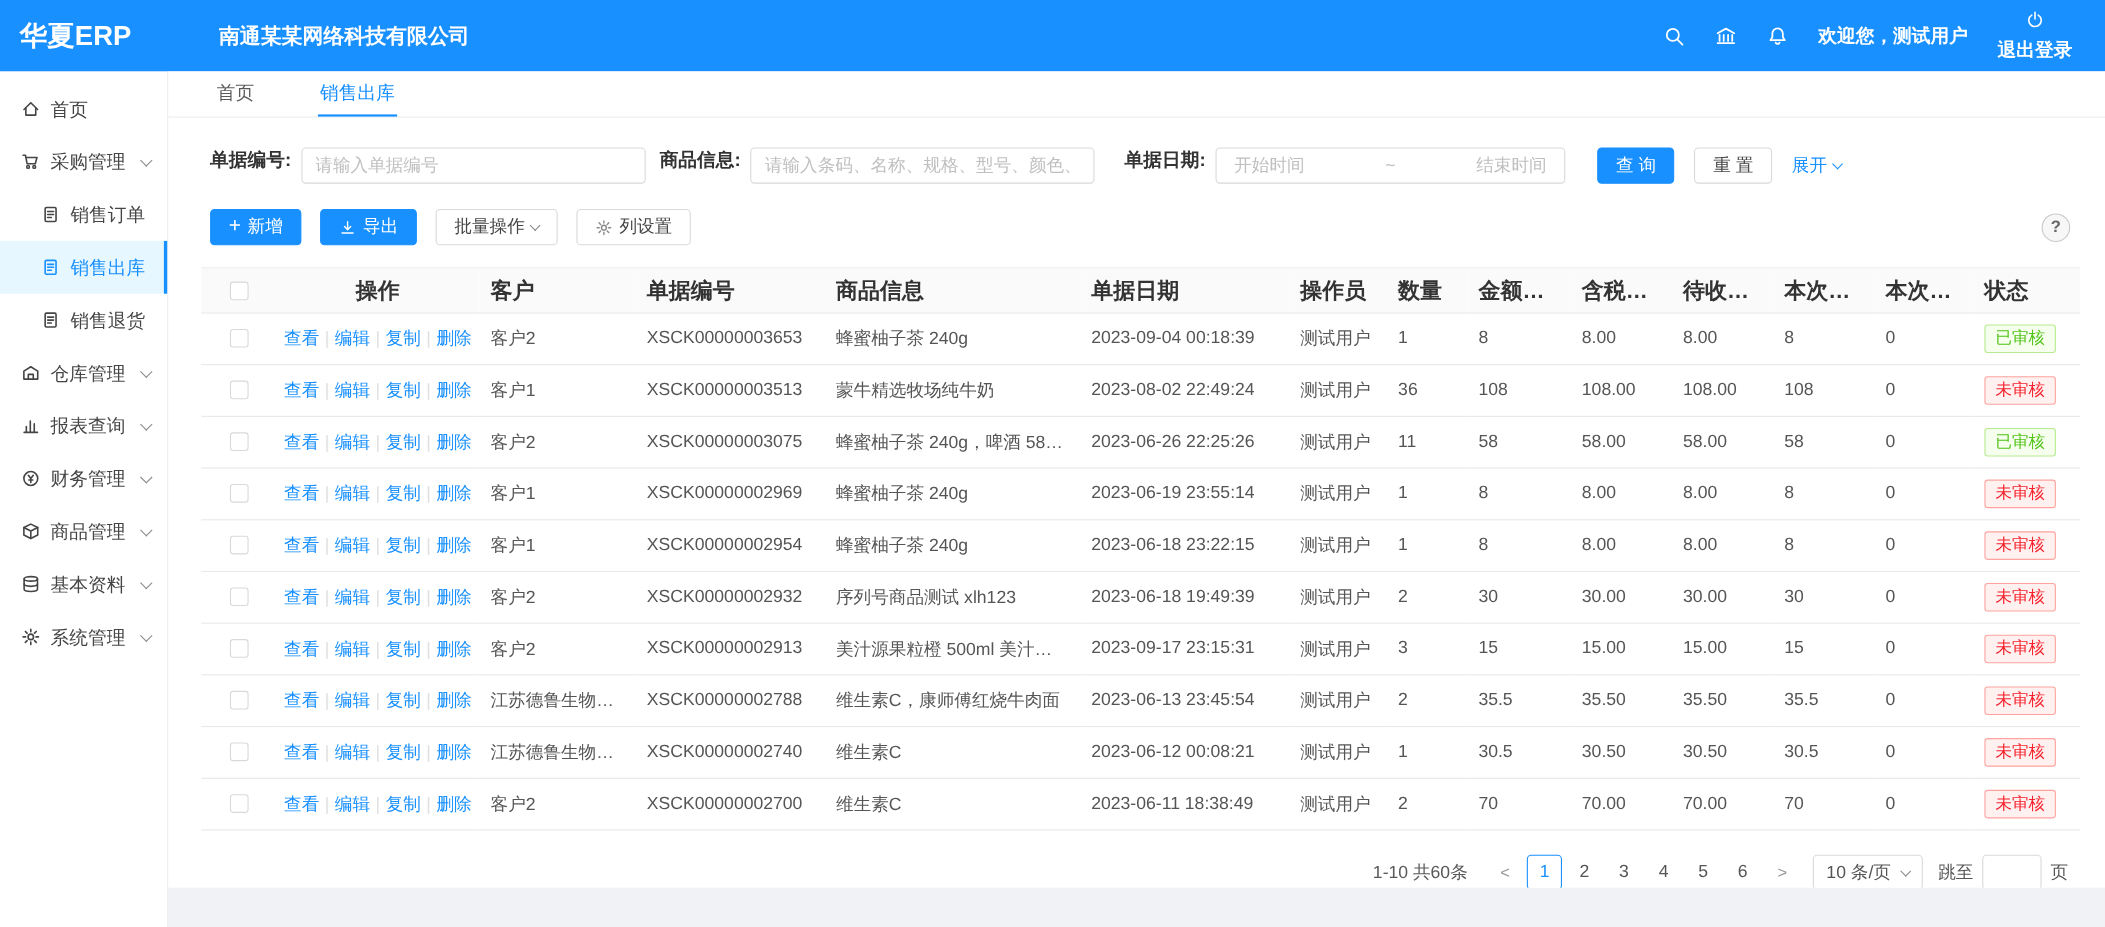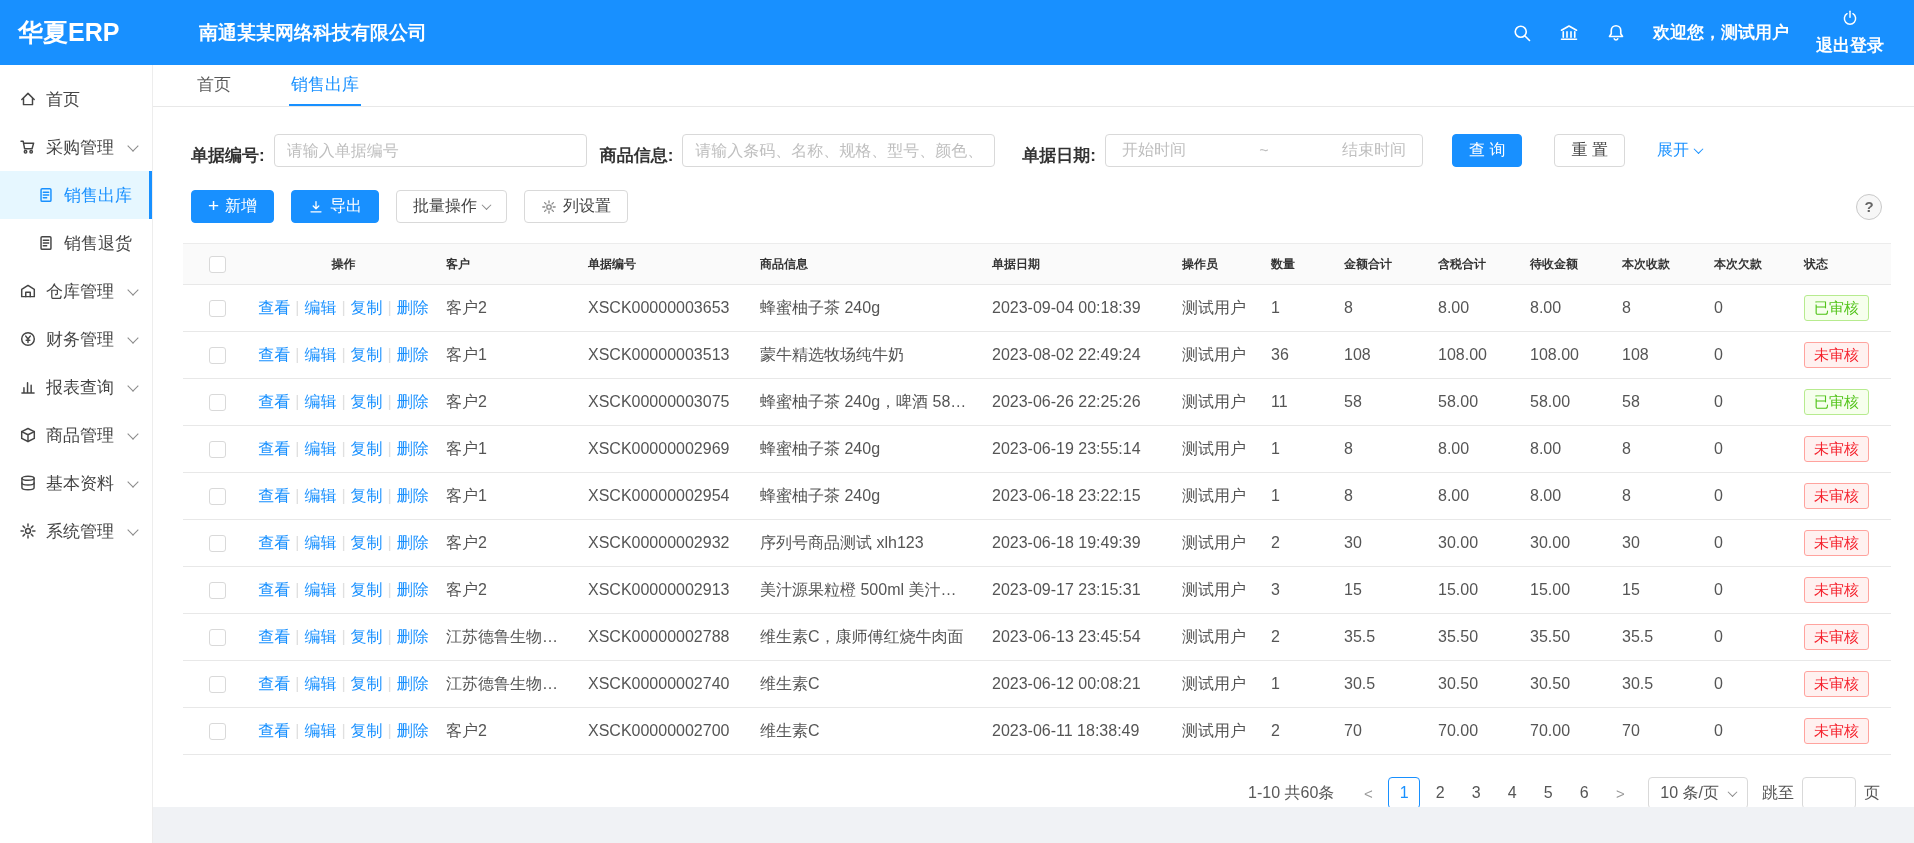--- a/index.html
+++ b/index.html
@@ -38,40 +38,40 @@
   .tab { margin-right:56px; display:flex; align-items:center; font-size:17px; color:rgba(0,0,0,.65); cursor:pointer; border-bottom:2px solid transparent; padding:0 2px; }
   .tab.active { color:#1890ff; border-bottom-color:#1890ff; }
 
   .panel { background:#fff; height:700px; padding:27px 28px 0 30px; overflow:hidden; }
 
   
   .filters { display:flex; align-items:center; padding-left:8px; }
   .f-label { font-weight:bold; color:#333; margin-right:9px; font-size:17px; white-space:nowrap; }
   .f-input { height:33px; border:1px solid #d9d9d9; border-radius:4px; padding:0 12px; font-size:16px; color:#333; width:313px; outline:none; background:#fff; }
   .f-input::placeholder { color:#bfbfbf; }
-  .fg { display:flex; align-items:flex-end; margin-right:13px; }
+  .fg { display:flex; align-items:flex-start; margin-right:13px; }
   .fg.dates { margin-left:14px; }
   .range { width:318px; height:33px; border:1px solid #d9d9d9; border-radius:4px; display:flex; align-items:center; justify-content:space-between; padding:0 16px; color:#bfbfbf; font-size:16px; background:#fff; cursor:pointer; }
   .btn { height:33px; border-radius:4px; border:1px solid #d9d9d9; background:#fff; padding:0 16px; font-size:16px; color:#444; display:inline-flex; align-items:center; gap:6px; cursor:pointer; white-space:nowrap; }
   .btn.primary { background:#1890ff; border-color:#1890ff; color:#fff; }
   .link { color:#1890ff; cursor:pointer; font-size:16px; display:inline-flex; align-items:center; gap:6px; white-space:nowrap; }
   .chev-down { display:inline-block; width:7px; height:7px; border-right:1.5px solid currentColor; border-bottom:1.5px solid currentColor; transform:rotate(45deg) translate(-1px,-1px); }
-  .ml16 { margin-left:16px; } .ml18 { margin-left:32px; }
+  .ml16 { margin-left:16px; } .ml18 { margin-left:18px; }
 
   
   .toolbar { margin-top:23px; display:flex; align-items:center; gap:17px; padding-left:8px; }
   .bicon { width:16px; height:16px; display:inline-flex; }
   .plus { font-size:19px; line-height:1; margin-top:-2px; }
   .gray { color:#8a8a8a; }
   .help-circle { width:26px; height:26px; border-radius:50%; border:1px solid #c9c9c9; background:#f7f7f7; color:#666; display:flex; align-items:center; justify-content:center; font-size:15px; font-weight:bold; margin-left:auto; margin-right:4px; cursor:pointer; }
 
   
   .table-wrap { margin-top:20px; }
   table { width:100%; border-collapse:collapse; table-layout:fixed; }
-  th { background:#fafafa; height:41px; font-weight:bold; color:#333; font-size:12px; text-align:left; padding:0 10px; border-top:1px solid #ececec; border-bottom:1px solid #e8e8e8; white-space:nowrap; overflow:hidden; text-overflow:ellipsis; }
+  th { background:#fafafa; height:41px; font-weight:bold; color:#333; font-size:20px; text-align:left; padding:0 10px; border-top:1px solid #ececec; border-bottom:1px solid #e8e8e8; white-space:nowrap; overflow:hidden; text-overflow:ellipsis; }
   td { height:47px; font-size:16px; color:#555; padding:0 10px; border-bottom:1px solid #e8e8e8; white-space:nowrap; overflow:hidden; text-overflow:ellipsis; background:#fff; }
   .c-center { text-align:center; }
   .c-ops { padding:0 4px; }
   .op { color:#1890ff; cursor:pointer; text-decoration:none; }
   .sep { color:#e0e0e0; margin:0 5px; }
   .cb { display:inline-block; width:17px; height:17px; border:1px solid #d9d9d9; border-radius:3px; background:#fff; vertical-align:middle; cursor:pointer; }
   .tag { display:inline-block; padding:3px 9px; font-size:15px; border-radius:3px; line-height:1.25; }
   .tag.approved { color:#52c41a; border:1px solid #b7eb8f; background:#f6ffed; }
   .tag.unapproved { color:#f5222d; border:1px solid #ffa39e; background:#fff1f0; }
 
@@ -144,72 +144,82 @@
             <path d="M1.8 2.8h1.9L5 9.6h6.6l1.4-5H4.2"></path>
             <circle cx="5.8" cy="12.2" r="1.1"></circle>
             <circle cx="10.8" cy="12.2" r="1.1"></circle>
           </svg>
         </span>
     <span class="label">采购管理</span>
     <span class="chev"></span>
   </div>
 
 
-
-  <div class="side-item t-child active">
+  <div class="side-item t-child">
     <span class="icon">
           <svg viewBox="0 0 16 16">
             <rect x="3.6" y="2.4" width="8.8" height="11.2" rx="1"></rect>
             <path d="M5.6 5.6h4.8M5.6 8h4.8M5.6 10.4h3"></path>
           </svg>
         </span>
-    <span class="label">销售出库</span>
-
-  </div>
-
-  <div class="side-item t-child">
+    <span class="label">销售订单</span>
+
+  </div>
+
+  <div class="side-item t-child active">
     <span class="icon">
           <svg viewBox="0 0 16 16">
             <rect x="3.6" y="2.4" width="8.8" height="11.2" rx="1"></rect>
             <path d="M5.6 5.6h4.8M5.6 8h4.8M5.6 10.4h3"></path>
           </svg>
         </span>
+    <span class="label">销售出库</span>
+
+  </div>
+
+  <div class="side-item t-child">
+    <span class="icon">
+          <svg viewBox="0 0 16 16">
+            <rect x="3.6" y="2.4" width="8.8" height="11.2" rx="1"></rect>
+            <path d="M5.6 5.6h4.8M5.6 8h4.8M5.6 10.4h3"></path>
+          </svg>
+        </span>
     <span class="label">销售退货</span>
 
   </div>
 
   <div class="side-item t-group">
     <span class="icon">
           <svg viewBox="0 0 16 16">
             <path d="M2.4 6.6 8 3l5.6 3.6V13H2.4z"></path>
             <path d="M6 13V9.2h4V13"></path>
           </svg>
         </span>
     <span class="label">仓库管理</span>
     <span class="chev"></span>
   </div>
 
   <div class="side-item t-group">
     <span class="icon">
           <svg viewBox="0 0 16 16">
+            <path d="M2.6 13.4h10.8M4.4 13.4V8.6M7.6 13.4V4.2M10.8 13.4V6.4"></path>
+          </svg>
+        </span>
+    <span class="label">报表查询</span>
+    <span class="chev"></span>
+  </div>
+
+  <div class="side-item t-group">
+    <span class="icon">
+          <svg viewBox="0 0 16 16">
             <circle cx="8" cy="8" r="5.6"></circle>
             <path d="M6 5.4 8 8l2-2.6M8 8v3.2M6.4 9.2h3.2"></path>
           </svg>
         </span>
     <span class="label">财务管理</span>
-    <span class="chev"></span>
-  </div>
-
-  <div class="side-item t-group">
-    <span class="icon">
-          <svg viewBox="0 0 16 16">
-            <path d="M2.6 13.4h10.8M4.4 13.4V8.6M7.6 13.4V4.2M10.8 13.4V6.4"></path>
-          </svg>
-        </span>
-    <span class="label">报表查询</span>
     <span class="chev"></span>
   </div>
 
   <div class="side-item t-group">
     <span class="icon">
           <svg viewBox="0 0 16 16">
             <path d="M8 2.2 13.6 5v6L8 13.8 2.4 11V5z"></path>
             <path d="M2.4 5 8 7.8 13.6 5M8 7.8v6"></path>
           </svg>
         </span>

